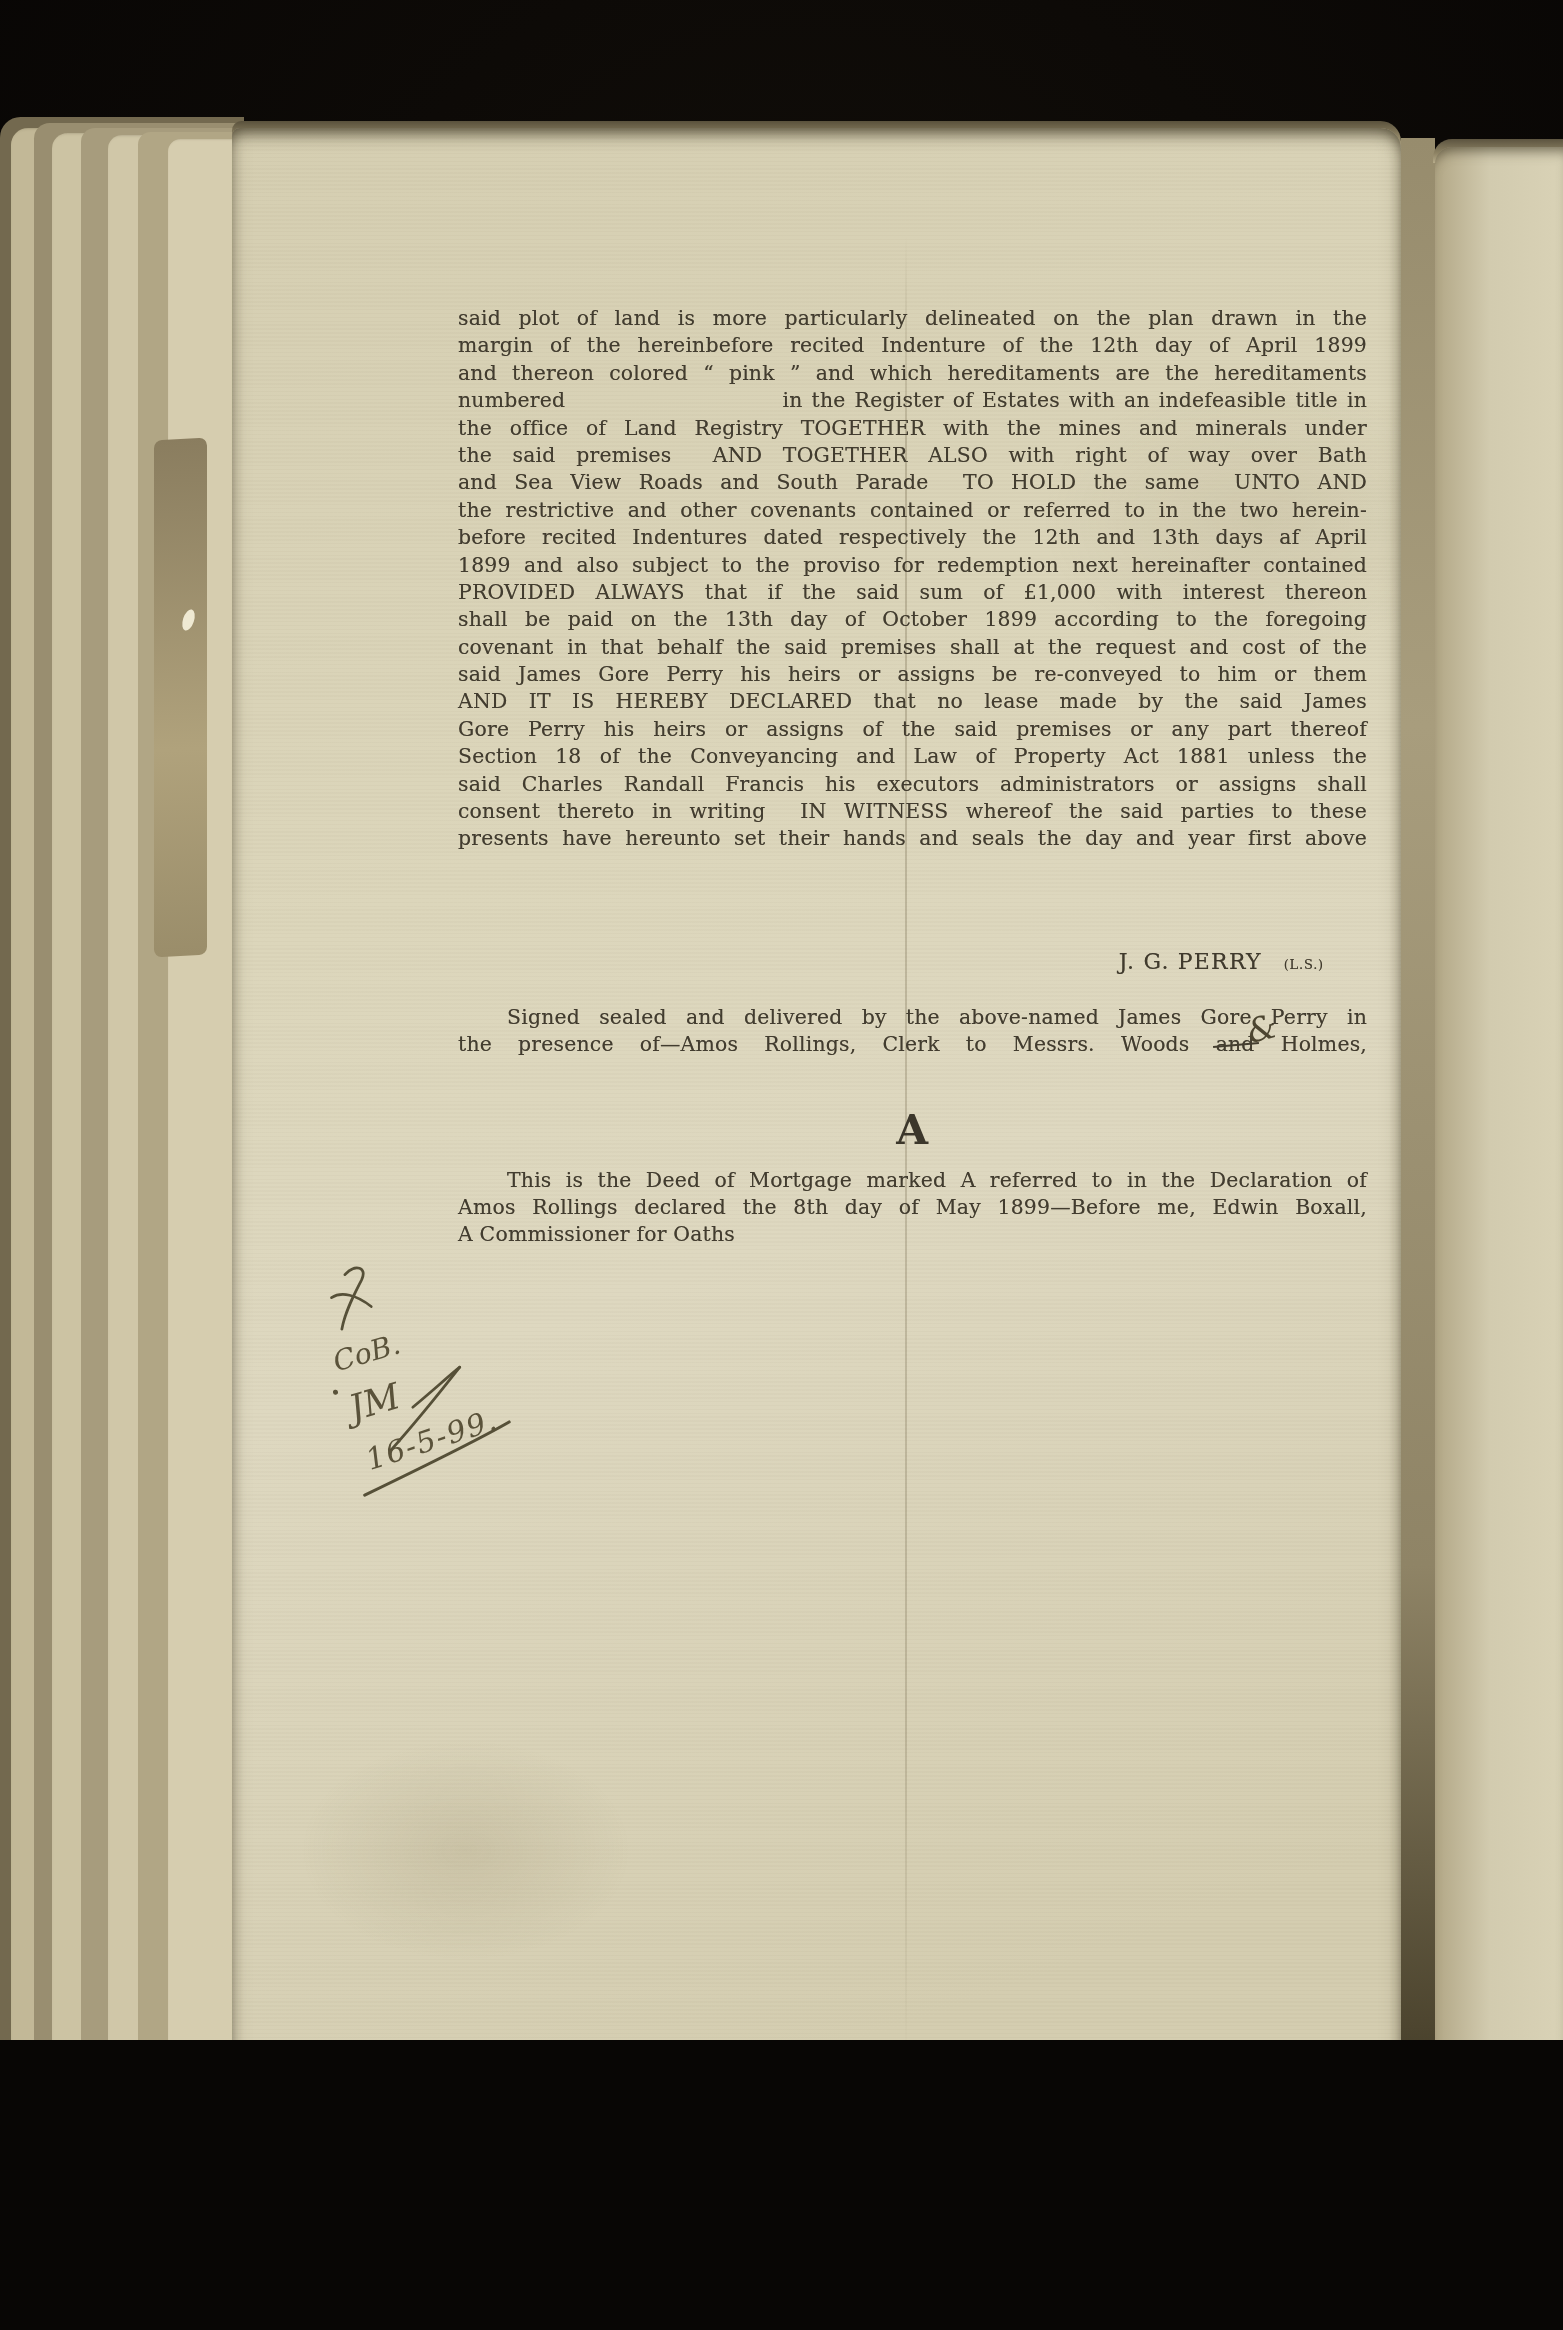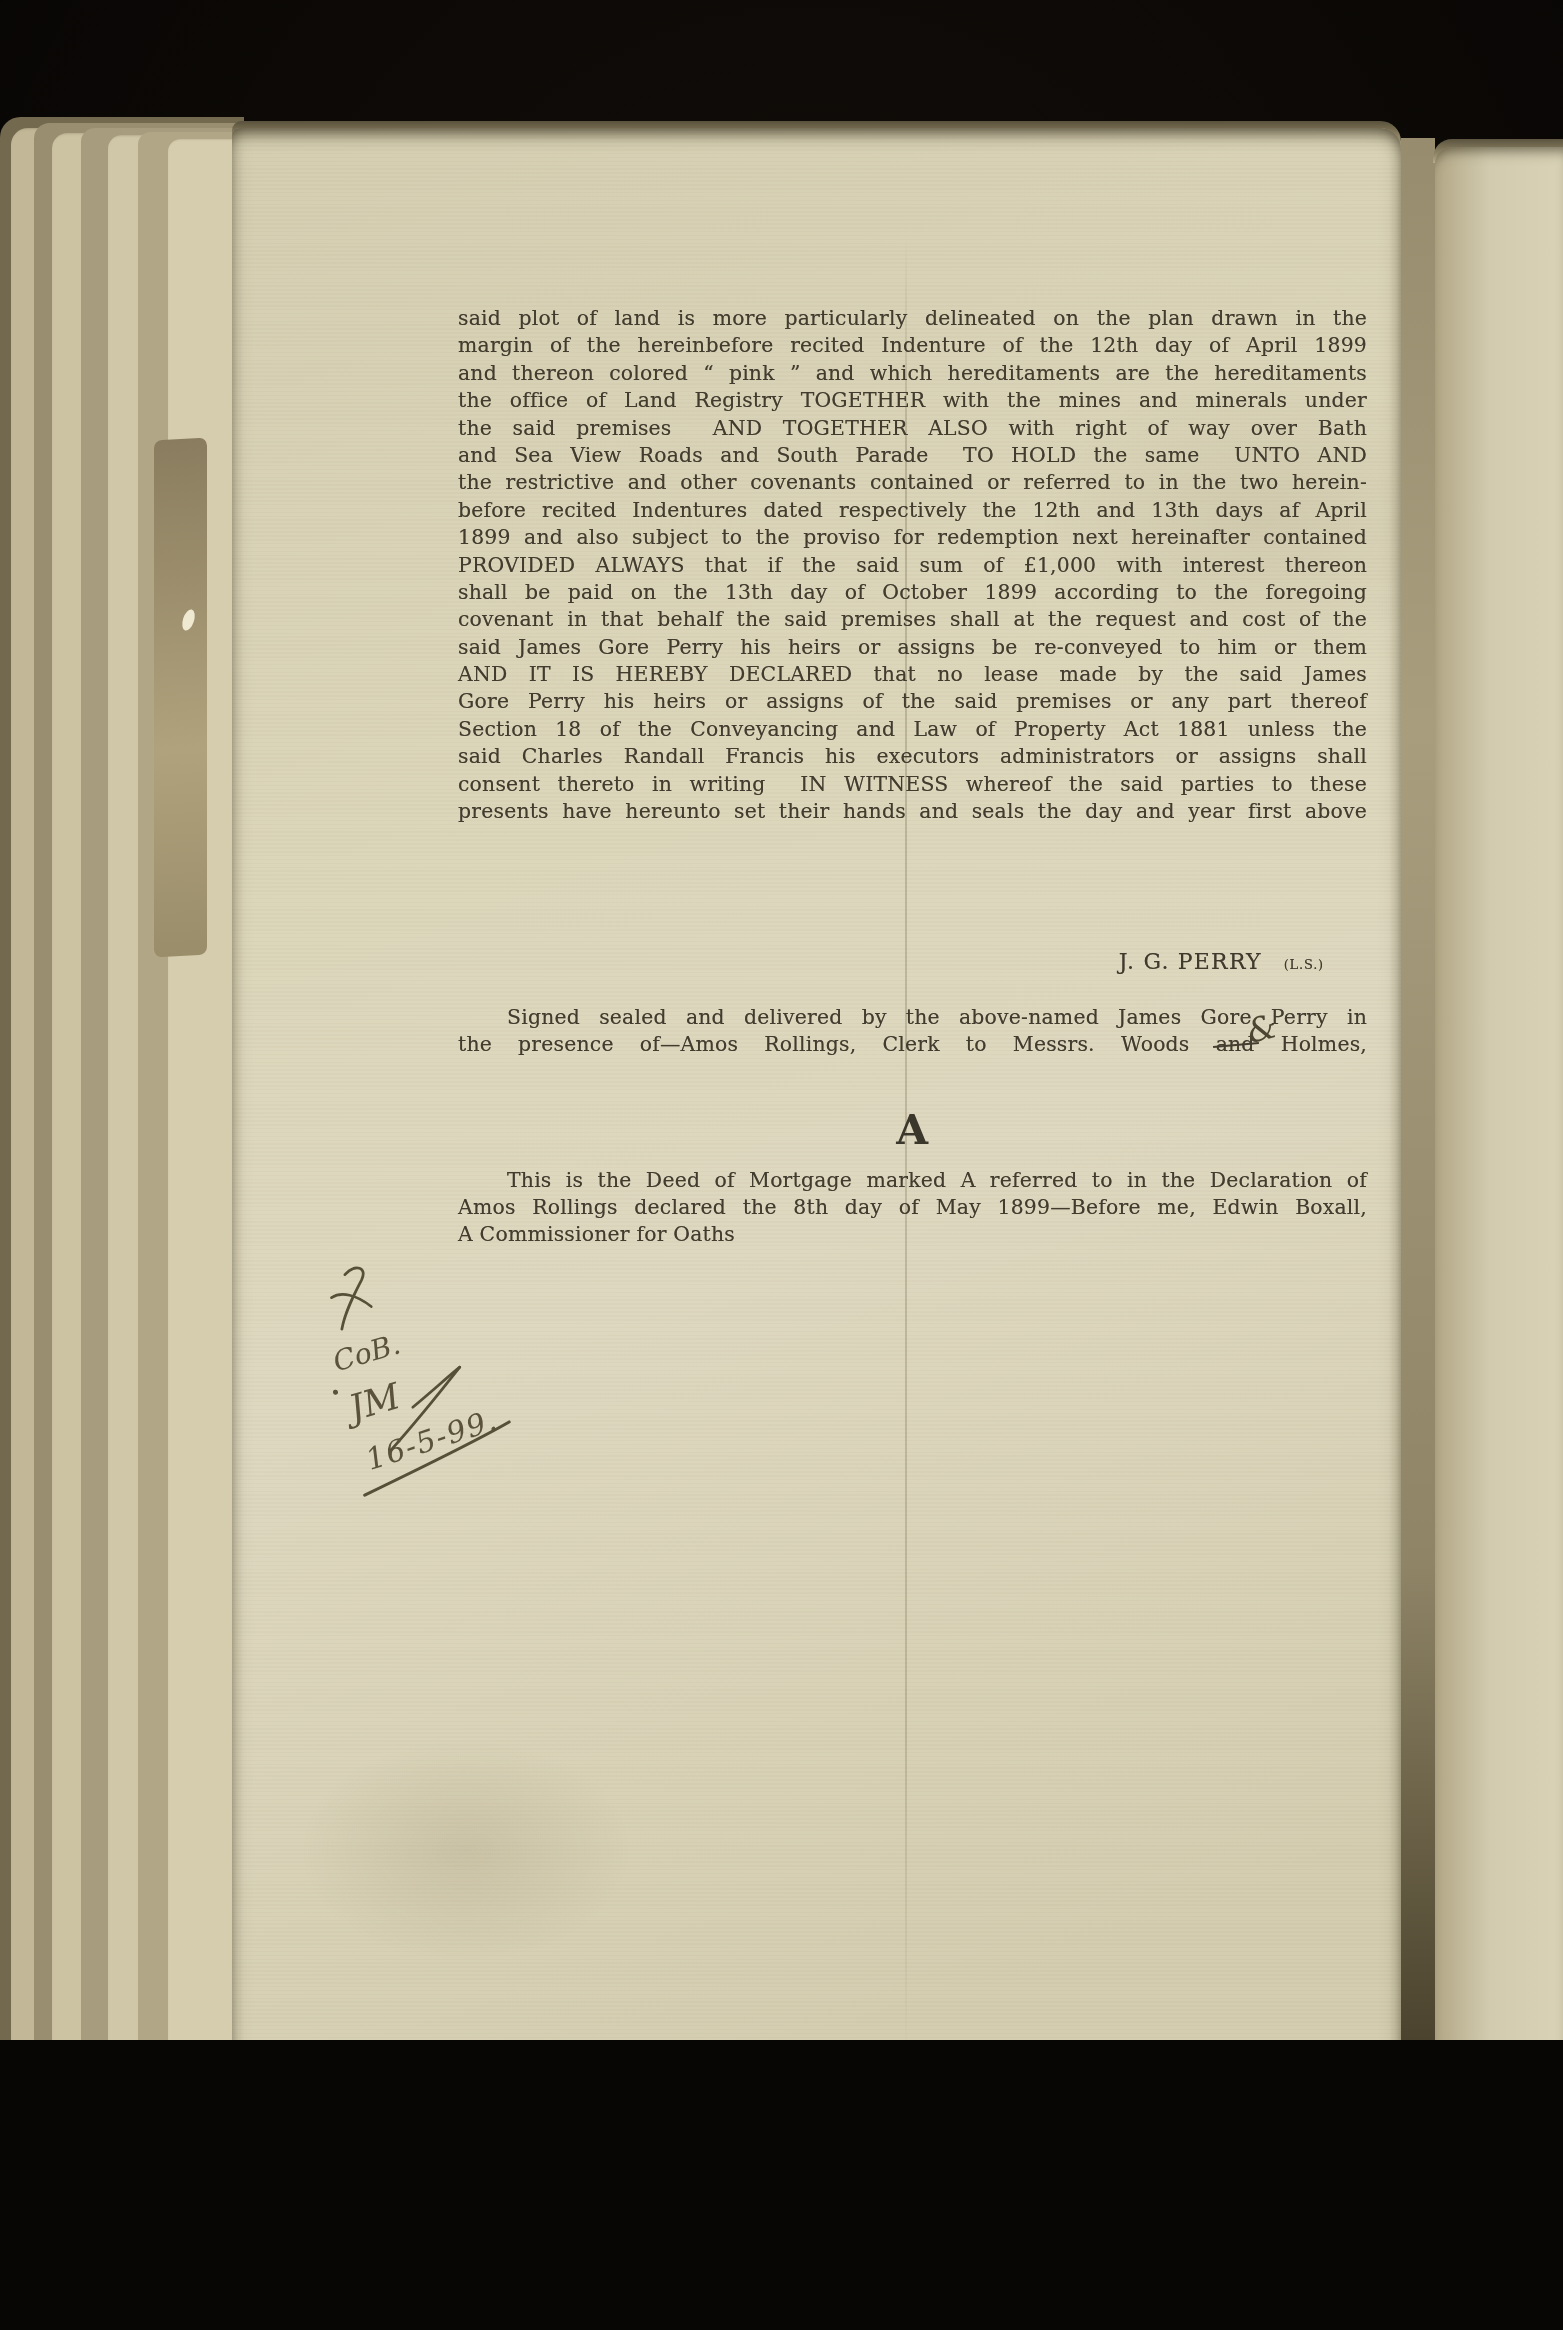--- a/index.html
+++ b/index.html
@@ -93,20 +93,21 @@
   <div class="abs rstack"></div>
 
   <div class="abs page-topedge"></div>
   <div class="abs page-main"></div>
   <div class="abs crease"></div>
 
   <div class="abs deed-body textcol">
       <div class="tline">said plot of land is more particularly delineated on the plan drawn in the</div>
       <div class="tline">margin of the hereinbefore recited Indenture of the 12th day of April 1899</div>
       <div class="tline">and thereon colored “ pink ” and which hereditaments are the hereditaments</div>
+      <div class="tline">numbered&nbsp;&nbsp;&nbsp;&nbsp;&nbsp;&nbsp;&nbsp;&nbsp;&nbsp;&nbsp;&nbsp;&nbsp;&nbsp;&nbsp;&nbsp;&nbsp;&nbsp;&nbsp;&nbsp;&nbsp;&nbsp;&nbsp;&nbsp;&nbsp;in the Register of Estates with an indefeasible title in</div>
       <div class="tline">the office of Land Registry TOGETHER with the mines and minerals under</div>
       <div class="tline">the said premises&nbsp; AND TOGETHER ALSO with right of way over Bath</div>
       <div class="tline">and Sea View Roads and South Parade&nbsp; TO HOLD the same&nbsp; UNTO AND</div>
       <div class="tline">the restrictive and other covenants contained or referred to in the two herein-</div>
       <div class="tline">before recited Indentures dated respectively the 12th and 13th days af April</div>
       <div class="tline">1899 and also subject to the proviso for redemption next hereinafter contained</div>
       <div class="tline">PROVIDED ALWAYS that if the said sum of £1,000 with interest thereon</div>
       <div class="tline">shall be paid on the 13th day of October 1899 according to the foregoing</div>
       <div class="tline">covenant in that behalf the said premises shall at the request and cost of the</div>
       <div class="tline">said James Gore Perry his heirs or assigns be re-conveyed to him or them</div>

